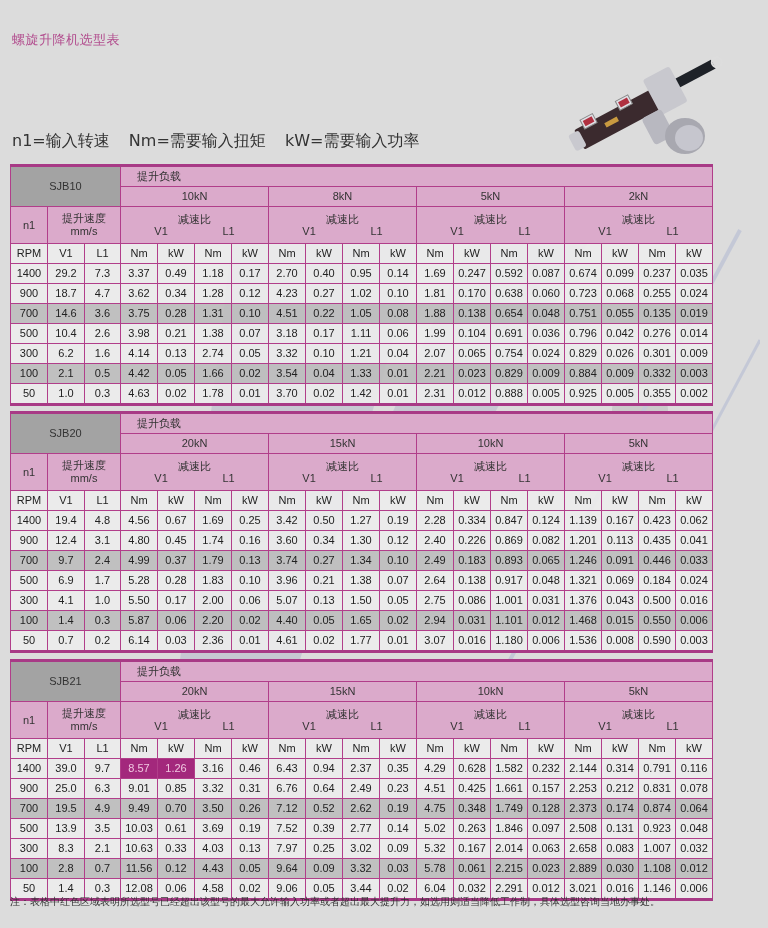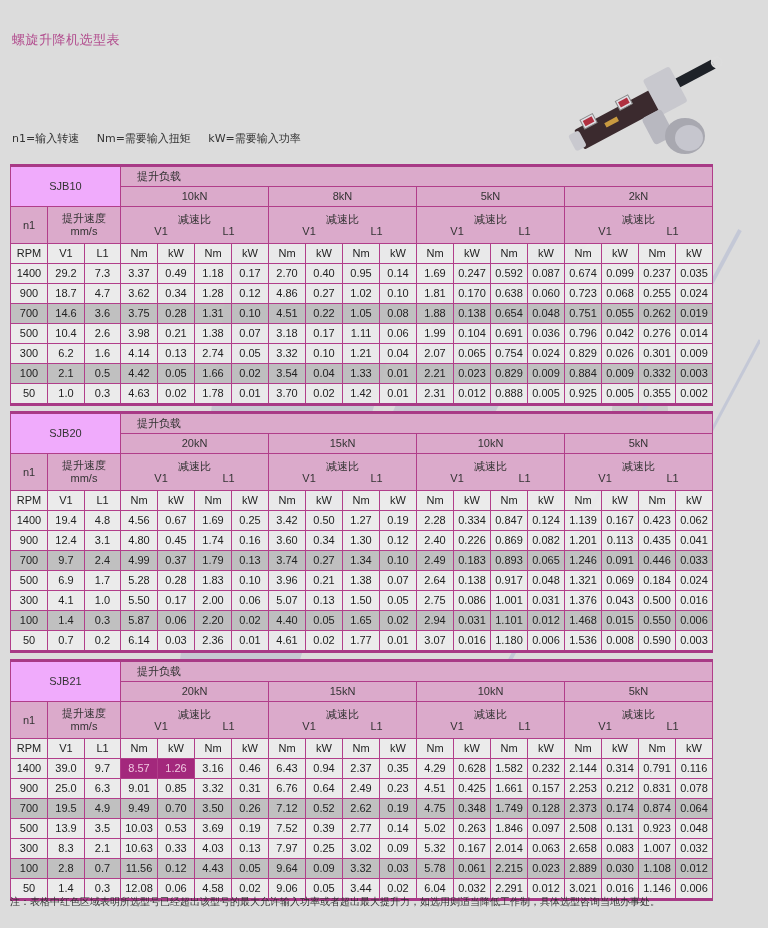--- a/index.html
+++ b/index.html
@@ -9,21 +9,21 @@
     font-family: "DejaVu Sans", "Liberation Sans", sans-serif;
     position: relative;
     color: #222;
   }
   .page-title {
     position: absolute; left: 12px; top: 31px;
     font-size: 13px; color: #b24d8e; letter-spacing: 0.5px;
   }
   .legend {
     position: absolute; left: 12px; top: 131px;
-    font-size: 11px; color: #333;
+    font-size: 16px; color: #333;
   }
   .legend span { margin-right: 14px; }
   .product-image {
     position: absolute; left: 555px; top: 20px; width: 170px; height: 140px;
   }
   .watermark {
     position: absolute; left: 180px; top: 140px; width: 580px; height: 560px;
     pointer-events: none; opacity: 0.25;
   }
   .spec-table {
@@ -39,21 +39,21 @@
     border: 1px solid #b13e8a;
     text-align: center;
     padding: 0;
     height: 19px;
     line-height: 19px;
     white-space: nowrap;
     background: rgba(236,236,236,0.92);
     color: #222;
   }
   .spec-table td.hdr { background: #dbaacb; color: #333; }
-  .spec-table td.model { background: #f0abfc; color: #333; }
+  .spec-table td.model { background: #a3a3a3; color: #333; }
   .spec-table td.ratio { line-height: 12px; height: 36px; vertical-align: middle; }
   .spec-table td.ratio .sub { display: flex; justify-content: space-around; padding: 0 6px; }
   .spec-table td.speedhdr { line-height: 13px; }
   .spec-table tr.shade td { background: rgba(190,190,190,0.95); }
   .spec-table td.over { background: #a3287c !important; color: #f0c6e0; }
   .spec-table td.loadtitle { text-align: left; padding-left: 16px; }
   .note {
     position: absolute; left: 10px; top: 895px;
     font-size: 10px; color: #333;
   }
@@ -208,21 +208,21 @@
         <td>0.035</td>
       </tr>
       <tr>
         <td>900</td>
         <td>18.7</td>
         <td>4.7</td>
         <td>3.62</td>
         <td>0.34</td>
         <td>1.28</td>
         <td>0.12</td>
-        <td>4.86</td>
+        <td>4.23</td>
         <td>0.27</td>
         <td>1.02</td>
         <td>0.10</td>
         <td>1.81</td>
         <td>0.170</td>
         <td>0.638</td>
         <td>0.060</td>
         <td>0.723</td>
         <td>0.068</td>
         <td>0.255</td>
@@ -239,21 +239,21 @@
         <td>4.51</td>
         <td>0.22</td>
         <td>1.05</td>
         <td>0.08</td>
         <td>1.88</td>
         <td>0.138</td>
         <td>0.654</td>
         <td>0.048</td>
         <td>0.751</td>
         <td>0.055</td>
-        <td>0.262</td>
+        <td>0.135</td>
         <td>0.019</td>
       </tr>
       <tr>
         <td>500</td>
         <td>10.4</td>
         <td>2.6</td>
         <td>3.98</td>
         <td>0.21</td>
         <td>1.38</td>
         <td>0.07</td>
@@ -729,21 +729,21 @@
         <td>2.373</td>
         <td>0.174</td>
         <td>0.874</td>
         <td>0.064</td>
       </tr>
       <tr>
         <td>500</td>
         <td>13.9</td>
         <td>3.5</td>
         <td>10.03</td>
-        <td>0.53</td>
+        <td>0.61</td>
         <td>3.69</td>
         <td>0.19</td>
         <td>7.52</td>
         <td>0.39</td>
         <td>2.77</td>
         <td>0.14</td>
         <td>5.02</td>
         <td>0.263</td>
         <td>1.846</td>
         <td>0.097</td>

